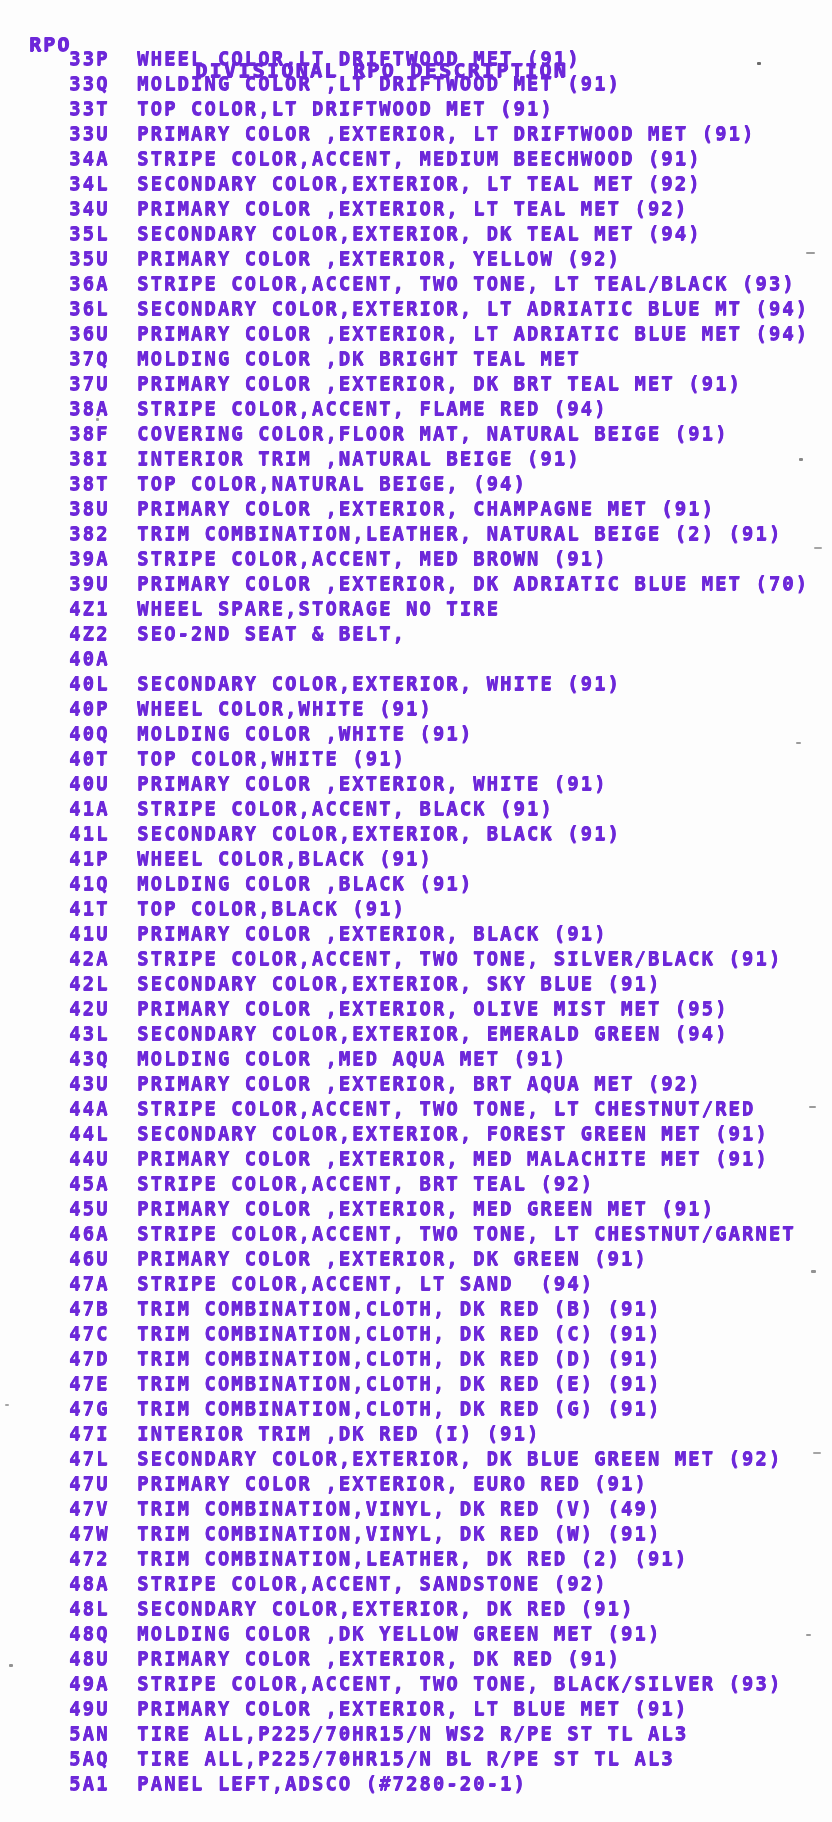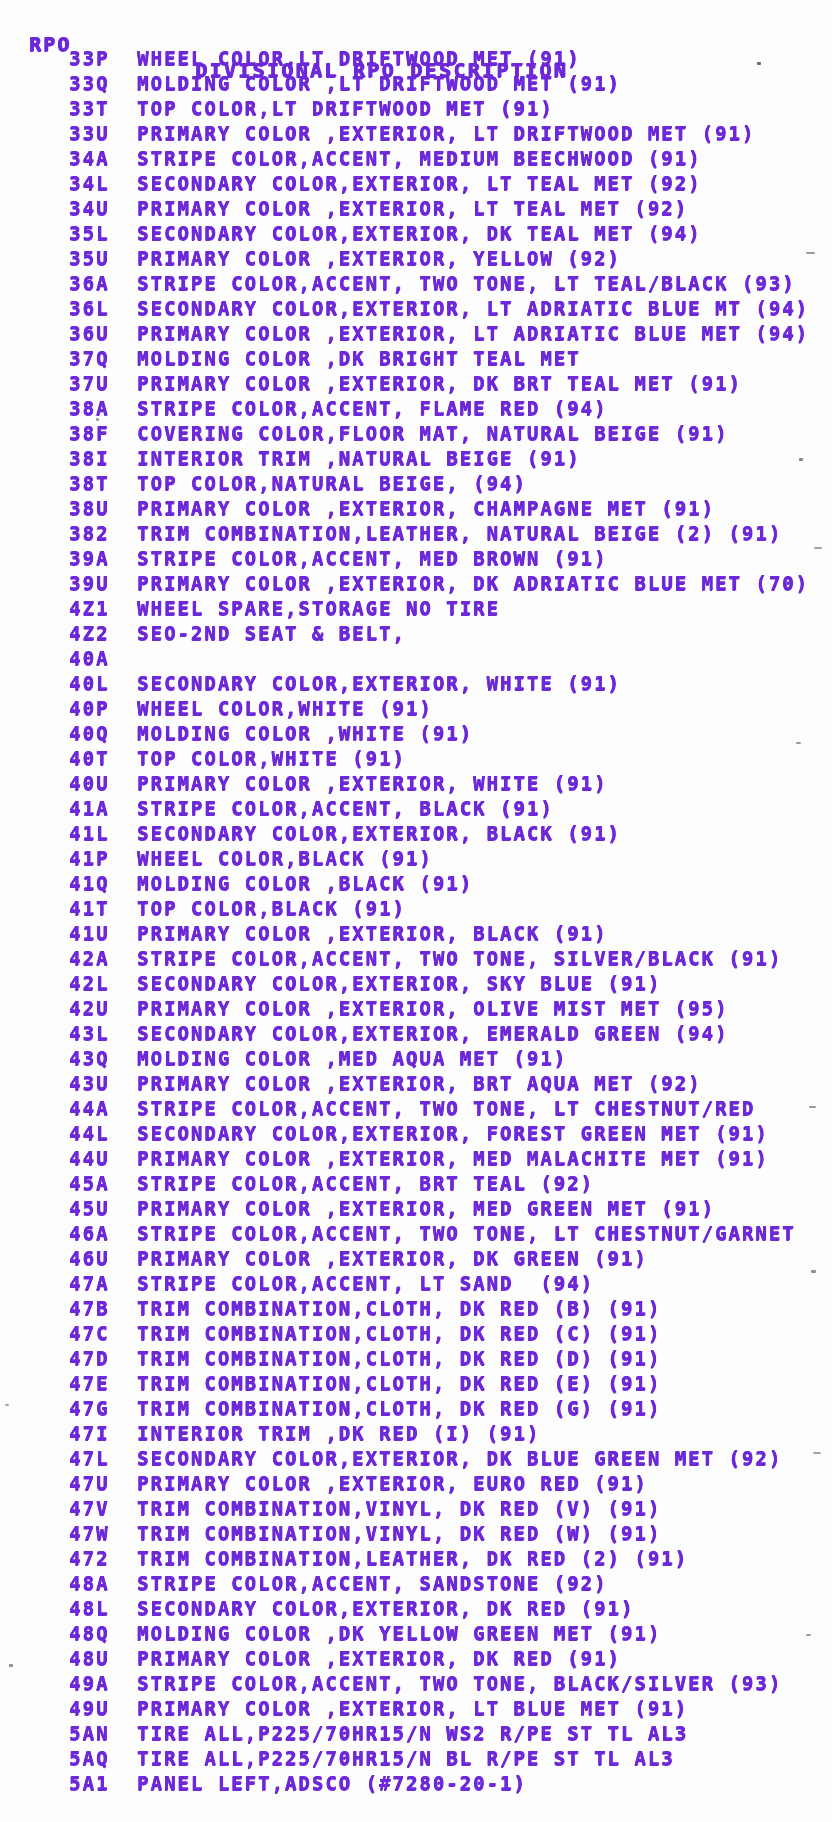--- a/index.html
+++ b/index.html
@@ -145,21 +145,21 @@
       <div class="row"><span class="code">46U</span><span class="desc">PRIMARY COLOR ,EXTERIOR, DK GREEN (91)</span></div>
       <div class="row"><span class="code">47A</span><span class="desc">STRIPE COLOR,ACCENT, LT SAND  (94)</span></div>
       <div class="row"><span class="code">47B</span><span class="desc">TRIM COMBINATION,CLOTH, DK RED (B) (91)</span></div>
       <div class="row"><span class="code">47C</span><span class="desc">TRIM COMBINATION,CLOTH, DK RED (C) (91)</span></div>
       <div class="row"><span class="code">47D</span><span class="desc">TRIM COMBINATION,CLOTH, DK RED (D) (91)</span></div>
       <div class="row"><span class="code">47E</span><span class="desc">TRIM COMBINATION,CLOTH, DK RED (E) (91)</span></div>
       <div class="row"><span class="code">47G</span><span class="desc">TRIM COMBINATION,CLOTH, DK RED (G) (91)</span></div>
       <div class="row"><span class="code">47I</span><span class="desc">INTERIOR TRIM ,DK RED (I) (91)</span></div>
       <div class="row"><span class="code">47L</span><span class="desc">SECONDARY COLOR,EXTERIOR, DK BLUE GREEN MET (92)</span></div>
       <div class="row"><span class="code">47U</span><span class="desc">PRIMARY COLOR ,EXTERIOR, EURO RED (91)</span></div>
-      <div class="row"><span class="code">47V</span><span class="desc">TRIM COMBINATION,VINYL, DK RED (V) (91)</span></div>
+      <div class="row"><span class="code">47V</span><span class="desc">TRIM COMBINATION,VINYL, DK RED (V) (49)</span></div>
       <div class="row"><span class="code">47W</span><span class="desc">TRIM COMBINATION,VINYL, DK RED (W) (91)</span></div>
       <div class="row"><span class="code">472</span><span class="desc">TRIM COMBINATION,LEATHER, DK RED (2) (91)</span></div>
       <div class="row"><span class="code">48A</span><span class="desc">STRIPE COLOR,ACCENT, SANDSTONE (92)</span></div>
       <div class="row"><span class="code">48L</span><span class="desc">SECONDARY COLOR,EXTERIOR, DK RED (91)</span></div>
       <div class="row"><span class="code">48Q</span><span class="desc">MOLDING COLOR ,DK YELLOW GREEN MET (91)</span></div>
       <div class="row"><span class="code">48U</span><span class="desc">PRIMARY COLOR ,EXTERIOR, DK RED (91)</span></div>
       <div class="row"><span class="code">49A</span><span class="desc">STRIPE COLOR,ACCENT, TWO TONE, BLACK/SILVER (93)</span></div>
       <div class="row"><span class="code">49U</span><span class="desc">PRIMARY COLOR ,EXTERIOR, LT BLUE MET (91)</span></div>
       <div class="row"><span class="code">5AN</span><span class="desc">TIRE ALL,P225/70HR15/N WS2 R/PE ST TL AL3</span></div>
       <div class="row"><span class="code">5AQ</span><span class="desc">TIRE ALL,P225/70HR15/N BL R/PE ST TL AL3</span></div>

